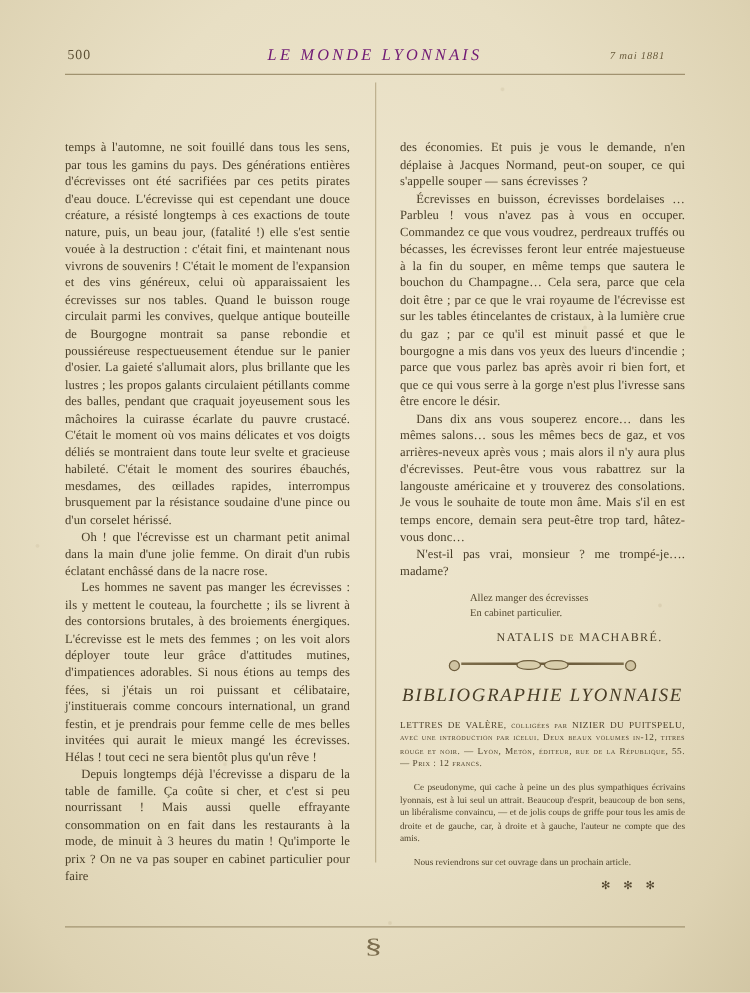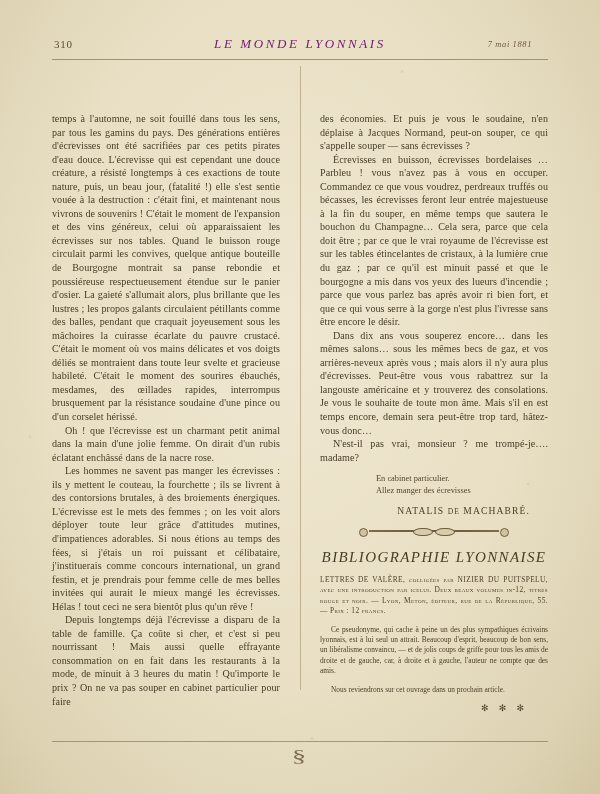--- a/index.html
+++ b/index.html
@@ -187,46 +187,46 @@
 </style>
 </head>
 <body>
 
 <div class="paper"></div>
 <div class="speckle"></div>
 
 <div class="page">
 
   <div class="runhead">
-    <div class="folio">310</div>
+    <div class="folio">500</div>
     <div class="journal">LE MONDE LYONNAIS</div>
     <div class="issuedate">7 mai 1881</div>
     <div class="rule-top"></div>
   </div>
 
   <div class="columns">
 
     <div class="col">
       <p class="noind">temps à l'automne, ne soit fouillé dans tous les sens, par tous les gamins du pays. Des générations entières d'écrevisses ont été sacrifiées par ces petits pirates d'eau douce. L'écrevisse qui est cependant une douce créature, a résisté longtemps à ces exactions de toute nature, puis, un beau jour, (fatalité !) elle s'est sentie vouée à la destruction : c'était fini, et maintenant nous vivrons de souvenirs ! C'était le moment de l'expansion et des vins généreux, celui où apparaissaient les écrevisses sur nos tables. Quand le buisson rouge circulait parmi les convives, quelque antique bouteille de Bourgogne montrait sa panse rebondie et poussiéreuse respectueusement étendue sur le panier d'osier. La gaieté s'allumait alors, plus brillante que les lustres ; les propos galants circulaient pétillants comme des balles, pendant que craquait joyeusement sous les mâchoires la cuirasse écarlate du pauvre crustacé. C'était le moment où vos mains délicates et vos doigts déliés se montraient dans toute leur svelte et gracieuse habileté. C'était le moment des sourires ébauchés, mesdames, des œillades rapides, interrompus brusquement par la résistance soudaine d'une pince ou d'un corselet hérissé.</p>
       <p>Oh ! que l'écrevisse est un charmant petit animal dans la main d'une jolie femme. On dirait d'un rubis éclatant enchâssé dans de la nacre rose.</p>
       <p>Les hommes ne savent pas manger les écrevisses : ils y mettent le couteau, la fourchette ; ils se livrent à des contorsions brutales, à des broiements énergiques. L'écrevisse est le mets des femmes ; on les voit alors déployer toute leur grâce d'attitudes mutines, d'impatiences adorables. Si nous étions au temps des fées, si j'étais un roi puissant et célibataire, j'instituerais comme concours international, un grand festin, et je prendrais pour femme celle de mes belles invitées qui aurait le mieux mangé les écrevisses. Hélas ! tout ceci ne sera bientôt plus qu'un rêve !</p>
       <p>Depuis longtemps déjà l'écrevisse a disparu de la table de famille. Ça coûte si cher, et c'est si peu nourrissant ! Mais aussi quelle effrayante consommation on en fait dans les restaurants à la mode, de minuit à 3 heures du matin ! Qu'importe le prix ? On ne va pas souper en cabinet particulier pour faire</p>
     </div>
 
     <div class="gutter"></div>
 
     <div class="col">
-      <p class="noind">des économies. Et puis je vous le soudaine, n'en déplaise à Jacques Normand, peut-on souper, ce qui s'appelle souper — sans écrevisses ?</p>
+      <p class="noind">des économies. Et puis je vous le demande, n'en déplaise à Jacques Normand, peut-on souper, ce qui s'appelle souper — sans écrevisses ?</p>
       <p>Écrevisses en buisson, écrevisses bordelaises … Parbleu ! vous n'avez pas à vous en occuper. Commandez ce que vous voudrez, perdreaux truffés ou bécasses, les écrevisses feront leur entrée majestueuse à la fin du souper, en même temps que sautera le bouchon du Champagne… Cela sera, parce que cela doit être ; par ce que le vrai royaume de l'écrevisse est sur les tables étincelantes de cristaux, à la lumière crue du gaz ; par ce qu'il est minuit passé et que le bourgogne a mis dans vos yeux des lueurs d'incendie ; parce que vous parlez bas après avoir ri bien fort, et que ce qui vous serre à la gorge n'est plus l'ivresse sans être encore le désir.</p>
       <p>Dans dix ans vous souperez encore… dans les mêmes salons… sous les mêmes becs de gaz, et vos arrières-neveux après vous ; mais alors il n'y aura plus d'écrevisses. Peut-être vous vous rabattrez sur la langouste américaine et y trouverez des consolations. Je vous le souhaite de toute mon âme. Mais s'il en est temps encore, demain sera peut-être trop tard, hâtez-vous donc…</p>
       <p>N'est-il pas vrai, monsieur ? me trompé-je…. madame?</p>
 
       <div class="envoi">
+        <div>Allez manger des écrevisses</div>
         <div>En cabinet particulier.</div>
-        <div>Allez manger des écrevisses</div>
       </div>
 
       <div class="signature">
         <span>NATALIS</span>
         <span class="sig-small">DE</span>
         <span>MACHABRÉ.</span>
       </div>
 
       <div class="orn">
         <div class="bar"></div>

